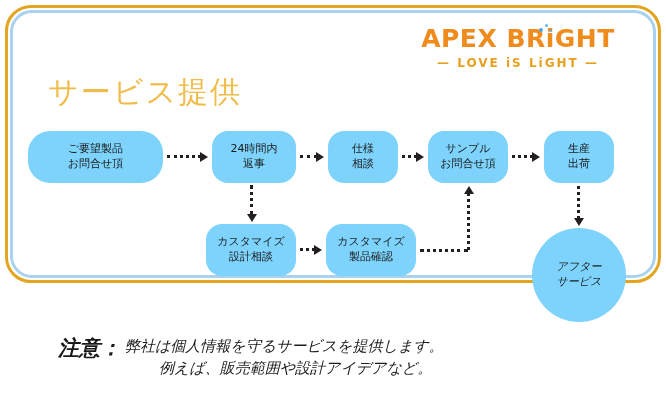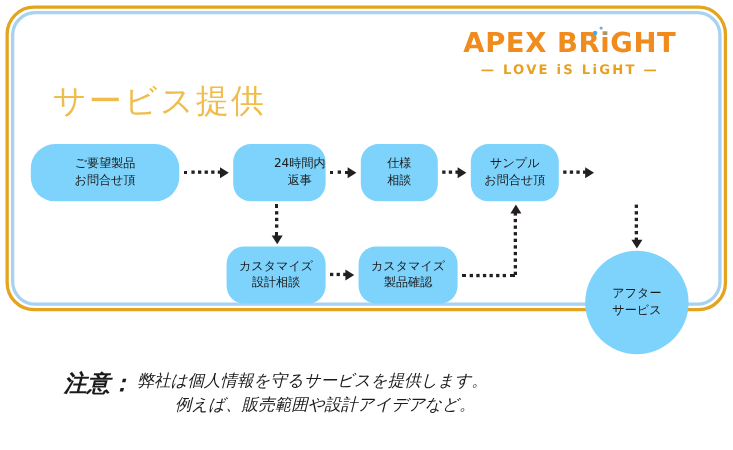--- a/index.html
+++ b/index.html
@@ -47,21 +47,21 @@
   }
 
   
   .node{
     position:absolute;background:#7dd3fc;border-radius:16px;
     display:flex;align-items:center;justify-content:center;
     text-align:center;color:#1a1a1a;font-size:11px;line-height:1.35;
     font-family:"DejaVu Sans",sans-serif;box-sizing:border-box;
   }
   .node.pill{border-radius:22px;}
-  .node.circle{border-radius:50%;}
+  .node.circle{border-radius:50%;font-style:italic;}
 
   
   .hconn{position:absolute;height:9px;}
   .hconn .line{
     position:absolute;left:0;top:3px;height:0;width:calc(100% - 7px);
     border-top:3px dotted #231f20;
   }
   .hconn .head{
     position:absolute;right:0;top:0;width:0;height:0;
     border-top:5px solid transparent;border-bottom:5px solid transparent;
@@ -120,41 +120,47 @@
 
   <div class="heading">サービス提供</div>
 
   <div class="node pill" style="left:28px;top:131px;width:135px;height:52px;">
     <div>
       <div>ご要望製品</div>
       <div>お問合せ頂</div>
     </div>
   </div>
 
-  <div class="node" style="left:212px;top:131px;width:84px;height:52px;justify-content:flex-end;">
+  <div class="node" style="left:212px;top:131px;width:84px;height:52px;">
     <div>
       <div>24時間内</div>
       <div>返事</div>
     </div>
   </div>
 
   <div class="node" style="left:328px;top:131px;width:70px;height:52px;justify-content:center;">
     <div>
       <div>仕様</div>
       <div>相談</div>
     </div>
   </div>
 
   <div class="node" style="left:428px;top:131px;width:80px;height:52px;">
     <div>
       <div>サンプル</div>
       <div>お問合せ頂</div>
     </div>
   </div>
 
+  <div class="node" style="left:544px;top:131px;width:70px;height:52px;">
+    <div>
+      <div>生産</div>
+      <div>出荷</div>
+    </div>
+  </div>
 
   <div class="node" style="left:206px;top:224px;width:90px;height:52px;">
     <div>
       <div>カスタマイズ</div>
       <div>設計相談</div>
     </div>
   </div>
 
   <div class="node" style="left:326px;top:224px;width:90px;height:52px;">
     <div>

